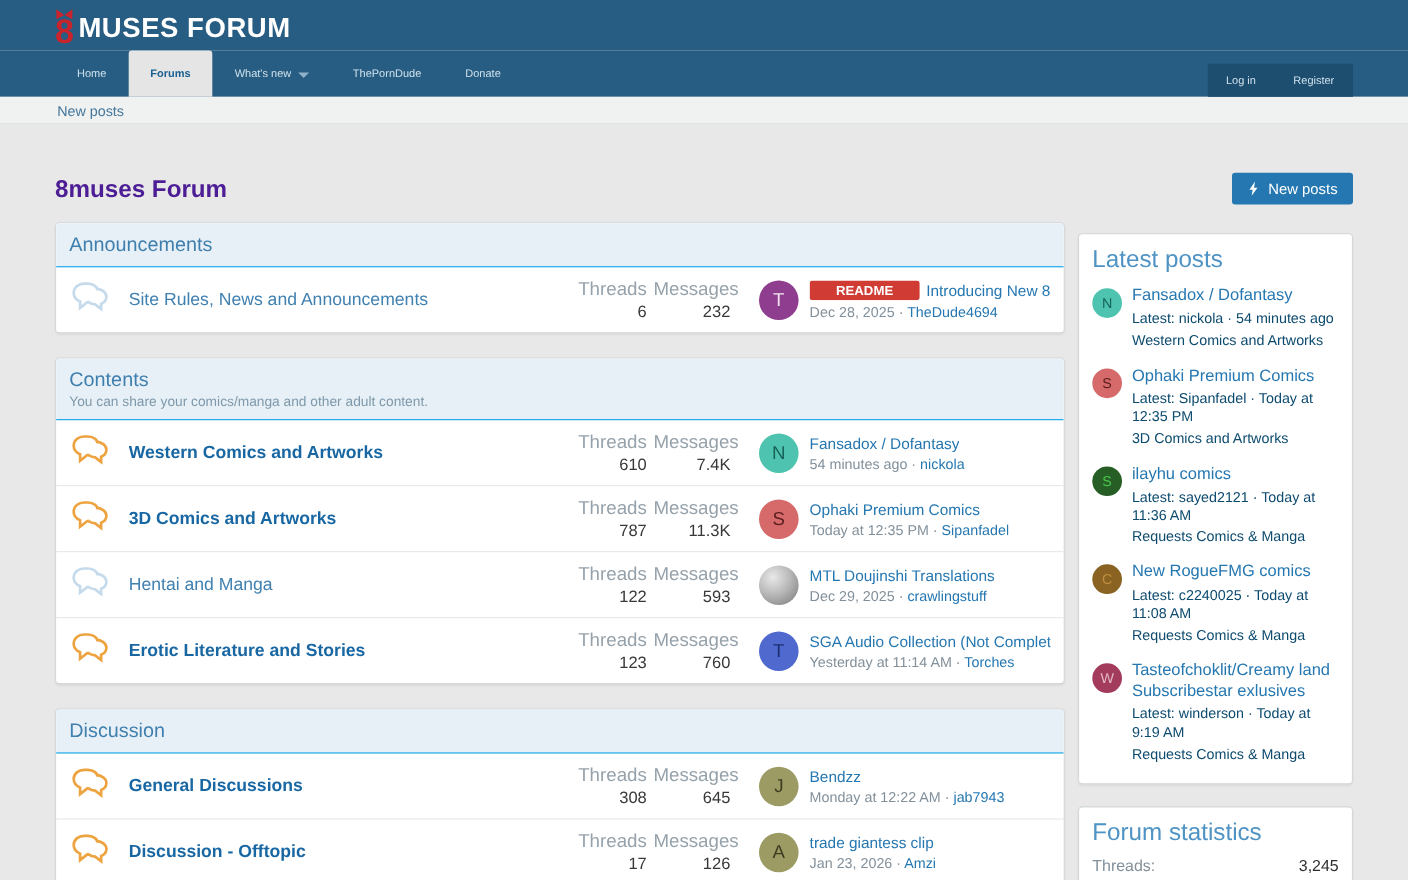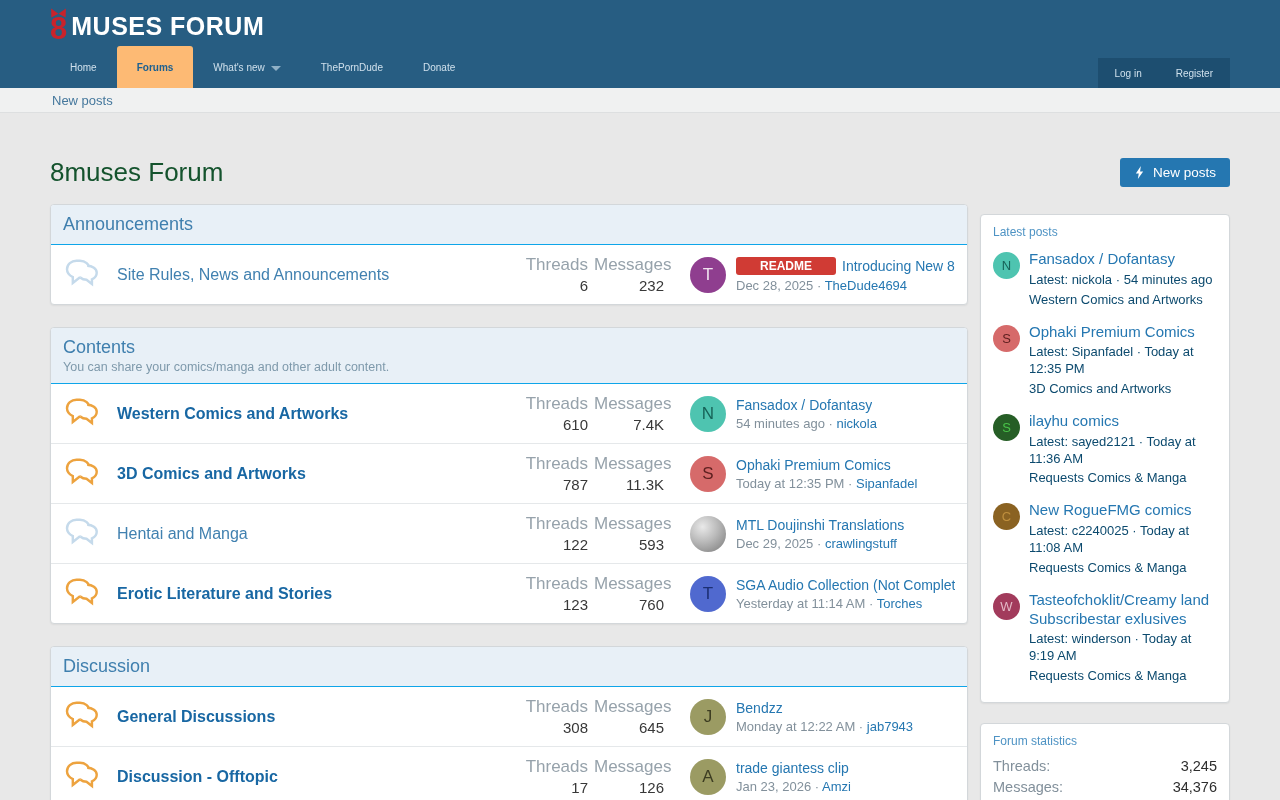--- a/index.html
+++ b/index.html
@@ -12,32 +12,32 @@
   .logo { display:flex; align-items:center; gap:4px; padding-bottom:2px; }
   .logo-8 { position:relative; color:#c9232b; font-size:31px; font-weight:800; line-height:1; padding-top:4px; }
   .logo-8::before, .logo-8::after { content:""; position:absolute; top:-1px; width:0; height:0;
      border-left:4px solid transparent; border-right:4px solid transparent; border-bottom:8px solid #c9232b; }
   .logo-8::before { left:-1px; transform:rotate(-28deg); }
   .logo-8::after { right:-1px; transform:rotate(28deg); }
   .logo-text { color:#fff; font-size:25px; font-weight:800; letter-spacing:.5px; }
   .hdr-nav { background:#275d82; height:42px; display:flex; justify-content:space-between; padding:0 50px; }
   .nav-left, .nav-right { display:flex; align-items:stretch; }
   .nav-item { display:flex; align-items:center; gap:6px; padding:0 20px; color:#cfe0ec; font-size:10px; }
-  .nav-item.active { background:#fdba74; color:#1c6091; font-weight:700; border-radius:3px 3px 0 0; }
+  .nav-item.active { background:#e5e5e5; color:#1c6091; font-weight:700; border-radius:3px 3px 0 0; }
   .caret { width:0; height:0; border-left:5px solid transparent; border-right:5px solid transparent;
            border-top:5px solid #8fb0c6; margin-top:2px; }
   .nav-right { background:#1d4e70;margin-top:12px; }
   .nav-right .nav-item { padding:0 17px; }
   .subnav { background:#f0f1f1; height:25px; display:flex; align-items:center; padding:0 52px; border-bottom:1px solid #dddfe0; }
   .subnav a { color:#44779c; font-size:13px; }
 
   
   .page { padding:0 50px; }
   .page-head { margin:44px 0 16px; display:flex; justify-content:space-between; align-items:center; }
-  .page-head h1 { font-size:26px; font-weight:400; color:#14532d; }
+  .page-head h1 { font-size:22px; font-weight:700; color:#4c1d95; }
   .btn-newposts { display:flex; align-items:center; gap:8px; background:#2577b1; color:#fff; border:none;
      border-radius:3px; font-family:inherit; font-size:13.5px; padding:7px 14px; cursor:pointer; }
   .cols { display:flex; gap:12px; align-items:flex-start; }
   main { flex:1; min-width:0; }
   aside { width:250px; flex:none; }
 
   .block { background:#fff; border:1px solid #d3d7da; border-radius:4px; box-shadow:0 1px 2px rgba(0,0,0,.06);
      margin-bottom:22px; overflow:hidden; }
   .block-header { background:#e8f0f7; padding:9px 12px; border-bottom:1px solid #0ea5e9; }
   .block-header h2 { font-size:18px; font-weight:400; color:#3f7fae; }
@@ -61,21 +61,21 @@
   .latest-line1 { display:flex; align-items:center; gap:6px; white-space:nowrap; overflow:hidden; }
   .badge { background:#d03b34; color:#fff; font-size:12px; font-weight:700; padding:2px 24px; border-radius:3px; flex:none; }
   .latest-title { color:#2577b1; font-size:14px; white-space:nowrap; overflow:hidden; }
   .latest-meta { font-size:13px; color:#82909b; margin-top:3px; white-space:nowrap; overflow:hidden; }
   .latest-meta a { color:#2577b1; }
 
   
   .side-block { background:#fff; border:1px solid #d3d7da; border-radius:4px; box-shadow:0 1px 2px rgba(0,0,0,.06);
      margin-bottom:20px; padding-bottom:6px; }
   .side-block.first { margin-top:10px; }
-  .side-header { padding:10px 12px 8px; font-size:12px; font-weight:400; color:#4e93c4; }
+  .side-header { padding:10px 12px 8px; font-size:22px; font-weight:400; color:#4e93c4; }
   .side-item { display:flex; gap:9px; padding:3px 12px 11px; }
   .side-avatar { width:27px; height:27px; flex:none; border-radius:50%; display:flex; align-items:center; justify-content:center;
      font-size:13px; margin-top:2px; }
   .side-text { min-width:0; }
   .side-title { color:#2577b1; font-size:15px; line-height:1.25; display:block; }
   .side-meta, .side-forum { font-size:13px; color:#0c4a6e; margin-top:3px; line-height:1.3; }
   .stats-row { display:flex; justify-content:space-between; padding:2px 12px 3px; font-size:14.5px; }
   .stats-label { color:#82909b; }
   .stats-value { color:#2e2e2e; }
 </style>

